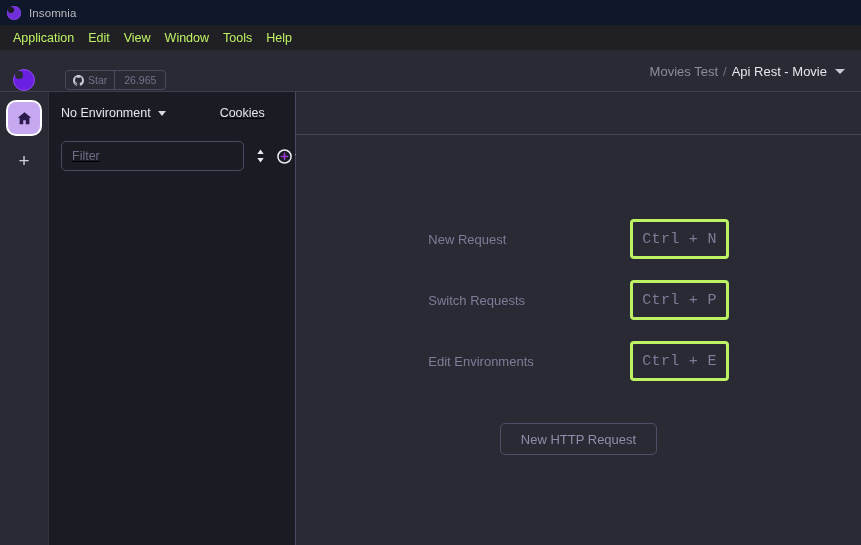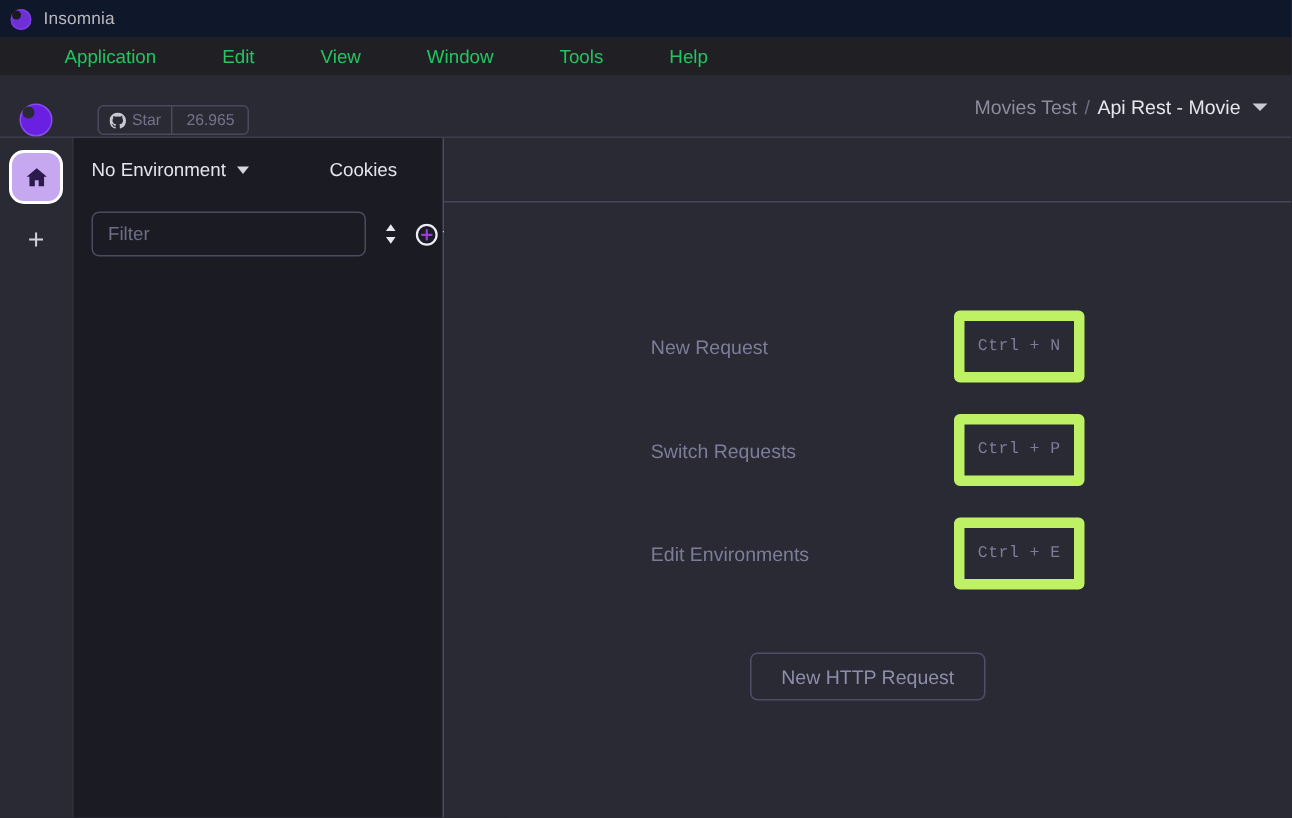--- a/index.html
+++ b/index.html
@@ -29,22 +29,22 @@
     background: #1b1b1f; top: 1px; left: 1px;
   }
   .app-title { color: #b9b9bd; font-size: 11.5px; letter-spacing: .1px; }
 
   
   .menubar {
     height: 25px; background: #202024;
     display: flex; align-items: center; padding-left: 6px;
   }
   .menu-item {
-    color: #22c55e; font-size: 12.5px;
-    padding: 3px 7px; cursor: default; white-space: nowrap; margin-left: 30px;
+    color: #bef264; font-size: 12.5px;
+    padding: 3px 7px; cursor: default; white-space: nowrap;
   }
 
   
   .toolbar {
     height: 42px; background: #2a2a35;
     border-bottom: 1px solid #3d3d4d;
     display: flex; align-items: flex-end;
     position: relative;
   }
   .toolbar-left { display: flex; align-items: center; }
@@ -105,21 +105,21 @@
   .rail-plus {
     color: #cfcfdc; font-size: 19px; line-height: 1;
     width: 28px; height: 24px; display: flex;
     align-items: center; justify-content: center;
   }
 
   .sidebar {
     width: 248px; flex: none; background: #1a1b23;
     border-left: 1px solid #32323f;
     border-right: 1px solid #4a4a60;
-    display: flex; flex-direction: column;
+    display: flex; flex-direction: column; text-decoration: underline;
   }
   .sidebar-head {
     height: 42px; display: flex; align-items: center;
     padding: 0 12px; gap: 6px;
   }
   .env-btn {
     display: flex; align-items: center; gap: 7px;
     color: #e4e4ec; font-size: 12.5px;
   }
   .caret-sm {
@@ -163,23 +163,23 @@
   .shortcuts { display: flex; flex-direction: column; gap: 21px; }
   .shortcut-row {
     display: flex; align-items: center; gap: 24px;
   }
   .shortcut-label {
     color: #7d7d99; font-size: 13px;
     width: 178px; text-align: left;
   }
   .key-box {
     min-width: 68px; height: 26px; border-radius: 4px;
-    border: 7px solid #bef264; color: #7d7d99;
+    border: 3px solid #bef264; color: #7d7d99;
     display: flex; align-items: center; justify-content: center;
-    font-family: "Liberation Mono", monospace; font-size: 11px;
+    font-family: "Liberation Mono", monospace; font-size: 15px;
     padding: 17px 9px; letter-spacing: .3px;
   }
   .new-request-btn {
     margin-top: 42px; height: 32px; padding: 0 20px;
     border-radius: 5px; border: 1px solid #4e4e68;
     background: transparent; color: #8e8eaa;
     font-size: 13px; font-family: Liberation Sans, sans-serif;
   }
 </style>
 </head>

